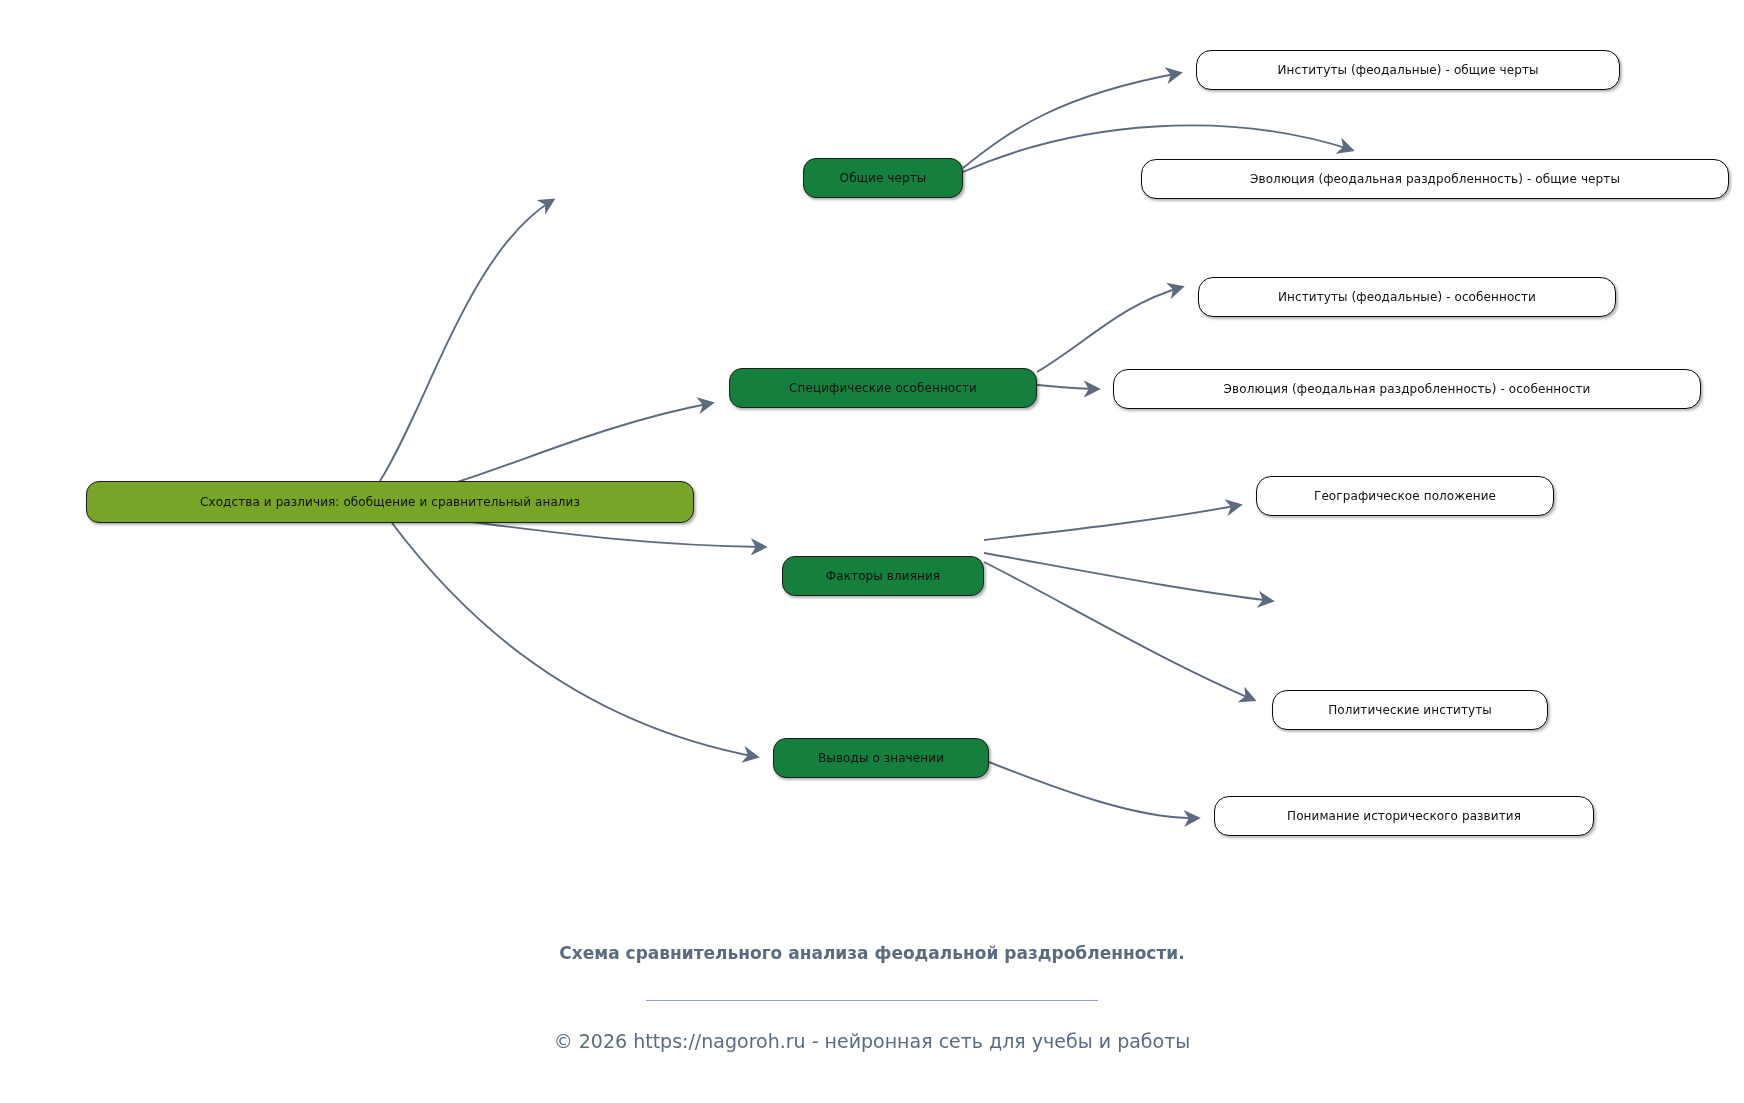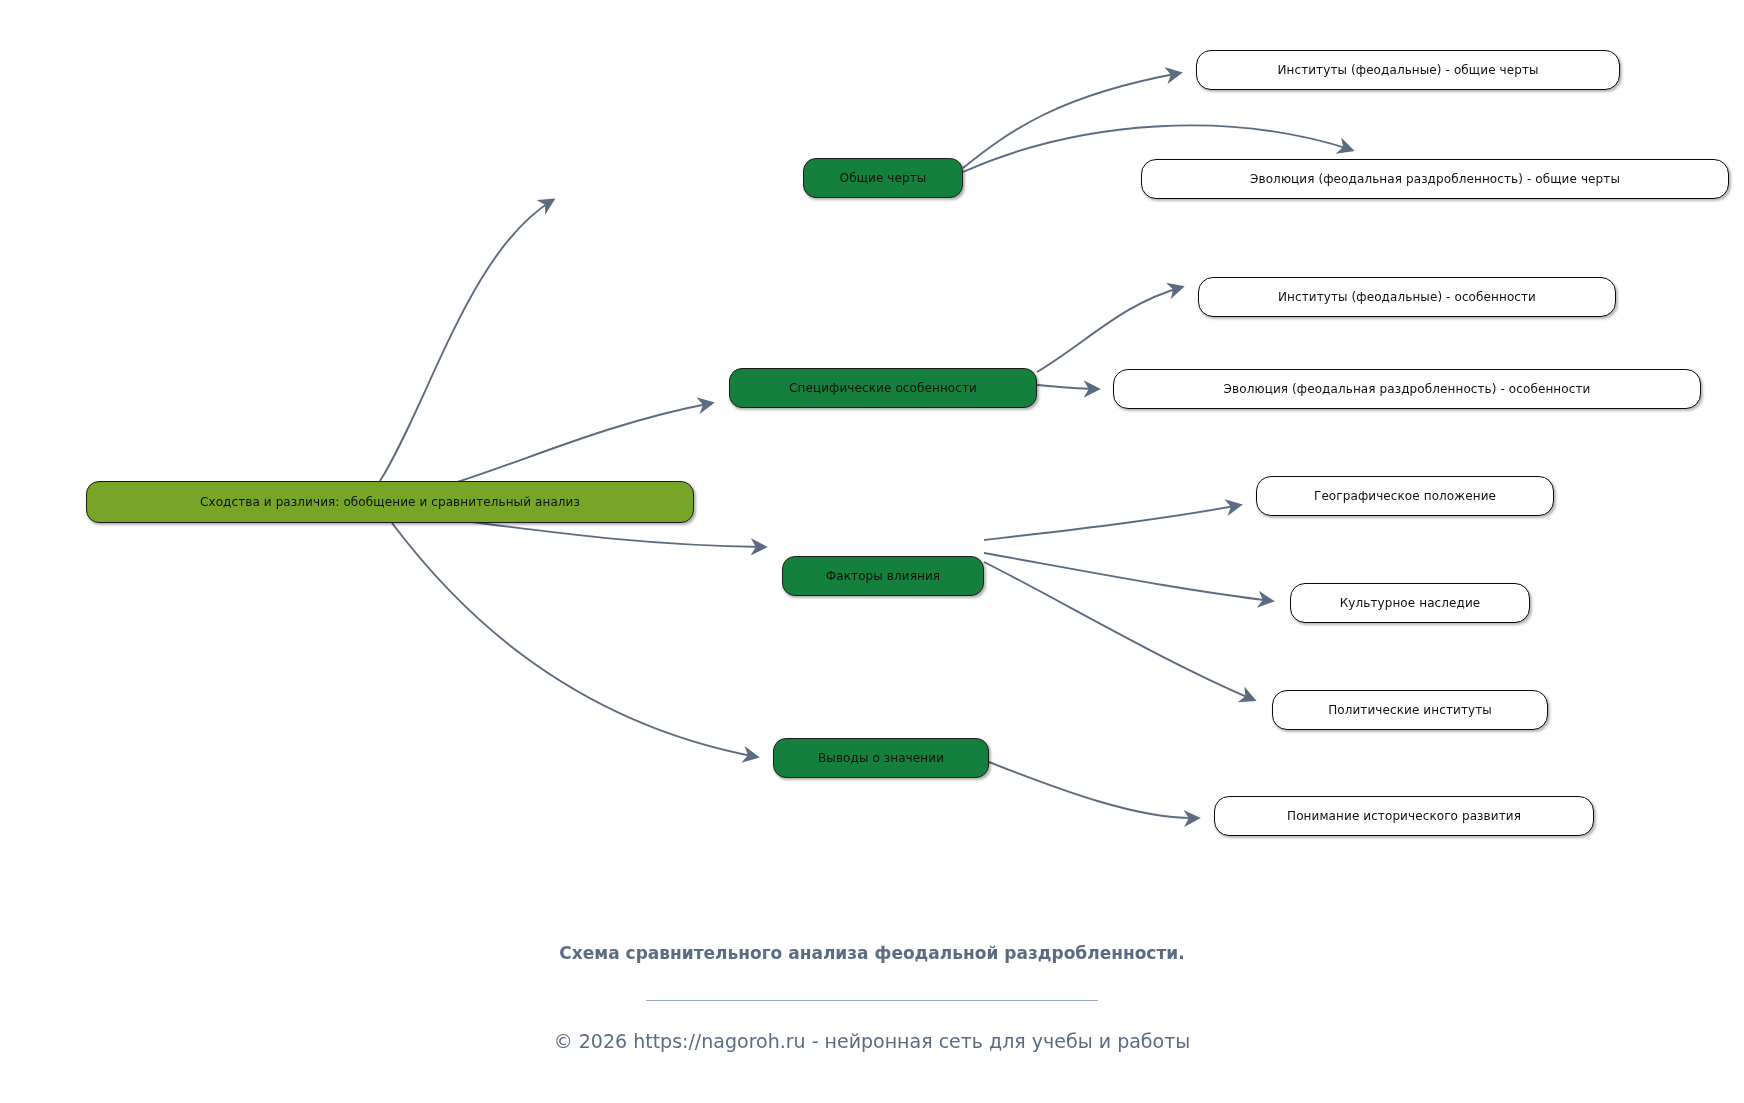--- a/index.html
+++ b/index.html
@@ -152,23 +152,20 @@
   </div>
 
   <div class="node node-branch" style="left:782px; top:527px; width:202px; height:40px;margin-top:29px;">
     <span>Факторы влияния</span>
   </div>
 
   <div class="node node-leaf" style="left:1256px; top:476px; width:298px; height:40px;">
     <span>Географическое положение</span>
   </div>
 
-  <div class="node node-leaf" style="left:1290px; top:583px; width:240px; height:40px;">
-    <span>Культурное наследие</span>
-  </div>
 
   <div class="node node-leaf" style="left:1272px; top:690px; width:276px; height:40px;border-radius:15px;">
     <span>Политические институты</span>
   </div>
 
   <div class="node node-branch" style="left:773px; top:738px; width:216px; height:40px;">
     <span>Выводы о значении</span>
   </div>
 
   <div class="node node-leaf" style="left:1214px; top:796px; width:380px; height:40px;">

